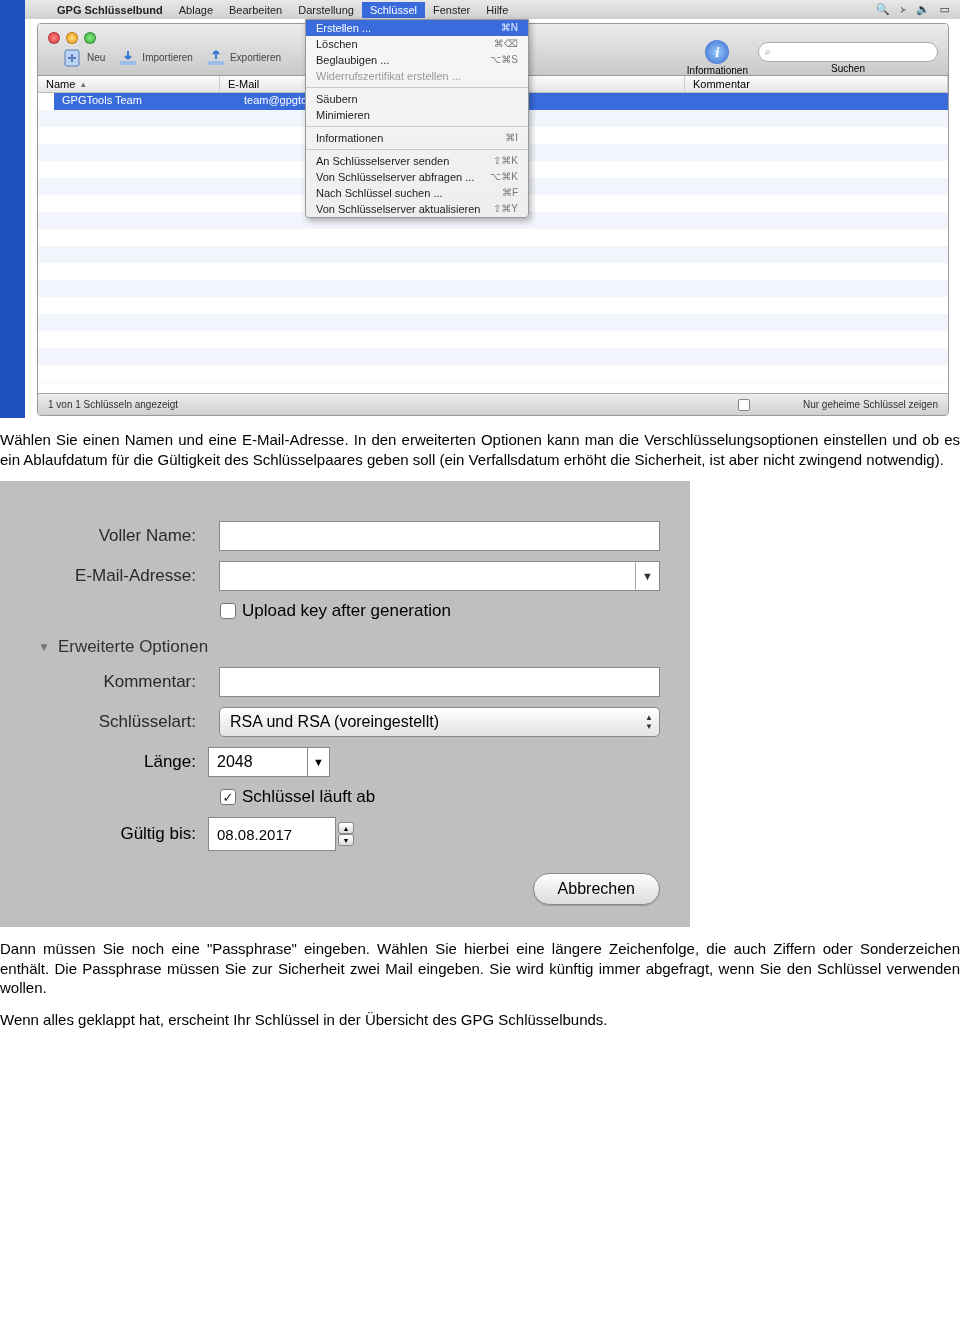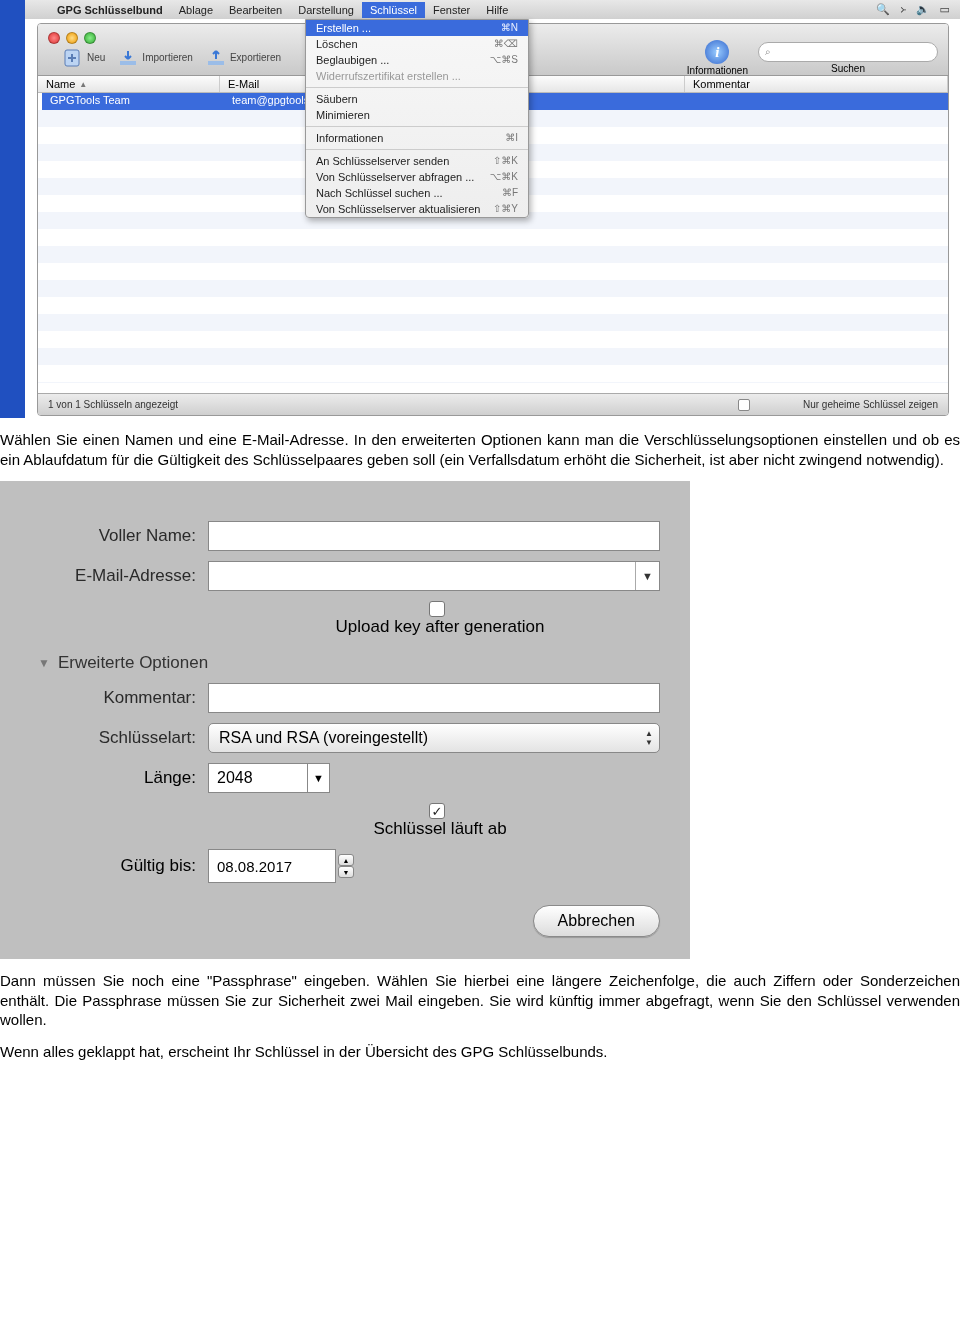--- a/index.html
+++ b/index.html
@@ -29,21 +29,21 @@
     .info-icon .circ{ width:24px;height:24px;border-radius:50%; background: radial-gradient(#9cf,#36c); color:#fff; font: bold 15px/24px serif; text-align:center; font-style: italic; }
     .search-wrap { display:flex; flex-direction:column; align-items:center; margin-top:16px; font-size:10px; gap:1px;}
     .search { width: 180px; height: 20px; border: 1px solid #aaa; border-radius: 10px; background: #fff; display:flex; align-items:center; padding:0 6px; color:#888;}
 
     .table-header { height: 17px; background: linear-gradient(#fcfcfc,#e6e6e6); border-bottom:1px solid #bbb; display:flex; font-size:11px; }
     .th { padding: 1px 8px; border-right: 1px solid #ccc; display:flex; align-items:center; gap:4px;}
     .th0{width:182px;} .th1{width:175px;} .th2{width:290px;} .th3{flex:1;}
     .th .sort { font-size:8px; color:#777;}
 
     .rows { height: 290px; background: repeating-linear-gradient(#fff 0 17px,#f2f5fb 17px 34px); position:relative; }
-    .row-sel { position:absolute; top:0; left:4px; right:0; height:17px; background:#3a6bdc; color:#fff; display:flex; font-size:11px; }
+    .row-sel { position:absolute; top:0; left:16px; right:0; height:17px; background:#3a6bdc; color:#fff; display:flex; font-size:11px; }
     .row-sel .c{ padding:1px 8px;} .c0{width:182px;} .c1{width:175px;}
 
     .statusbar { position:absolute; bottom:0; left:0; right:0; height:22px; background:linear-gradient(#ececec,#cfcfcf); border-top:1px solid #aaa; display:flex; align-items:center; font-size:10px; padding:0 10px; color:#333;gap:48px; }
     .statusbar .sp{flex:1;}
     .chk { width:12px; height:12px; border:1px solid #888; background:#fff; border-radius:2px; margin-right:5px; }
 
     
     .dropdown { position:absolute; left: 305px; top: 19px; width: 224px; background: linear-gradient(#f7f7f7,#eee); border:1px solid #999; box-shadow: 2px 3px 6px rgba(0,0,0,0.3); font-size:11px; border-radius: 0 0 4px 4px; }
     .dd-item { display:flex; justify-content:space-between; padding: 2px 10px; color:#222; }
     .dd-item.sel { background:#3a6bdc; color:#fff; }
@@ -51,35 +51,35 @@
     .dd-sep { height:1px; background:#ccc; margin:3px 0; }
     .sc { color:#777; font-size:10px;}
     .dd-item.sel .sc{ color:#eaf0ff; }
 
     
     .doc-text { font-family: Arial, sans-serif; font-size: 15px; line-height: 1.3; text-align: justify; margin: 12px 0; }
 
     
     .screenshot2 { width: 690px; background: #bfbfbf; padding: 30px 30px 22px 30px; margin: 10px 0; }
     .dlg-title { font: bold 21px/1.3 "Lucida Grande",Arial,sans-serif; color:#313131; margin-bottom: 50px; }
-    .form-row { display:flex; align-items:center; margin: 10px 0; }
+    .form-row { display:flex; align-items:center; margin: 10px 0; gap: 11px; }
     .form-row label { width: 178px; text-align:right; font-size:17px; color:#2a2a2a; padding-right: 12px; }
     .txt { height: 30px; background:#fff; border:1px solid #888; flex:1; }
     .txt.combo { display:flex; }
     .combo .arrow { width:24px; border-left:1px solid #aaa; display:flex; align-items:center; justify-content:center; font-size:11px; color:#333; }
     .sel-box { height:30px; flex:1; border:1px solid #888; border-radius:5px; background:linear-gradient(#fff,#e3e3e3); display:flex; align-items:center; padding:0 10px; font-size:16px; position:relative; }
     .sel-box .stepper { position:absolute; right:6px; display:flex; flex-direction:column; font-size:8px; color:#333; }
     .len-row, .date-row { display:flex; align-items:center; margin:10px 0;}
     .len-row label, .date-row label { width:178px; text-align:right; font-size:17px; padding-right:12px;}
     .len-input { width:100px; height:30px; border:1px solid #888; background:#fff; display:flex; align-items:center; padding:0 8px; font-size:16px; }
     .len-arrow { width:22px; height:30px; border:1px solid #888; border-left:0; background:#fff; display:flex; align-items:center; justify-content:center; font-size:11px; }
     .date-input { width:128px; height:30px; border:1px solid #888; background:#fff; display:flex; align-items:center; padding:16px 8px; font-size:15px;}
     .spin { height:30px; display:flex; flex-direction:column; justify-content:center; gap:0; margin-left:2px;}
     .spin span{ width:16px; height:12px; border:1px solid #888; background:linear-gradient(#fff,#ddd); font-size:7px; display:flex; align-items:center; justify-content:center; border-radius:3px;}
-    .check-row { display:flex; align-items:center; margin:8px 0 8px 190px; font-size:17px;flex-direction:column; }
+    .check-row { display:flex; align-items:center; margin:8px 0 8px 190px; font-size:17px; }
     .check-row .box { width:16px; height:16px; border:1px solid #777; background:#fff; border-radius:3px; margin-right:6px; display:flex; align-items:center; justify-content:center; font-size:13px; color:#222; }
     .disclosure { display:flex; align-items:center; gap:8px; font-size:17px; color:#333; margin: 16px 0 10px 8px; }
     .disclosure .tri { font-size:12px; color:#777; }
     .btnbar { display:flex; justify-content:flex-end; gap:14px; margin-top:22px; margin-right:0; }
     .aqua-btn { height:32px; padding:0 24px; border:1px solid #8a8a8a; border-radius:16px; background:linear-gradient(#fff,#dcdcdc); font-size:16px; display:flex; align-items:center; box-shadow: 0 1px 1px rgba(0,0,0,0.2); }
   </style>
 </head>
 <body>
 
 <div class="screenshot1">

